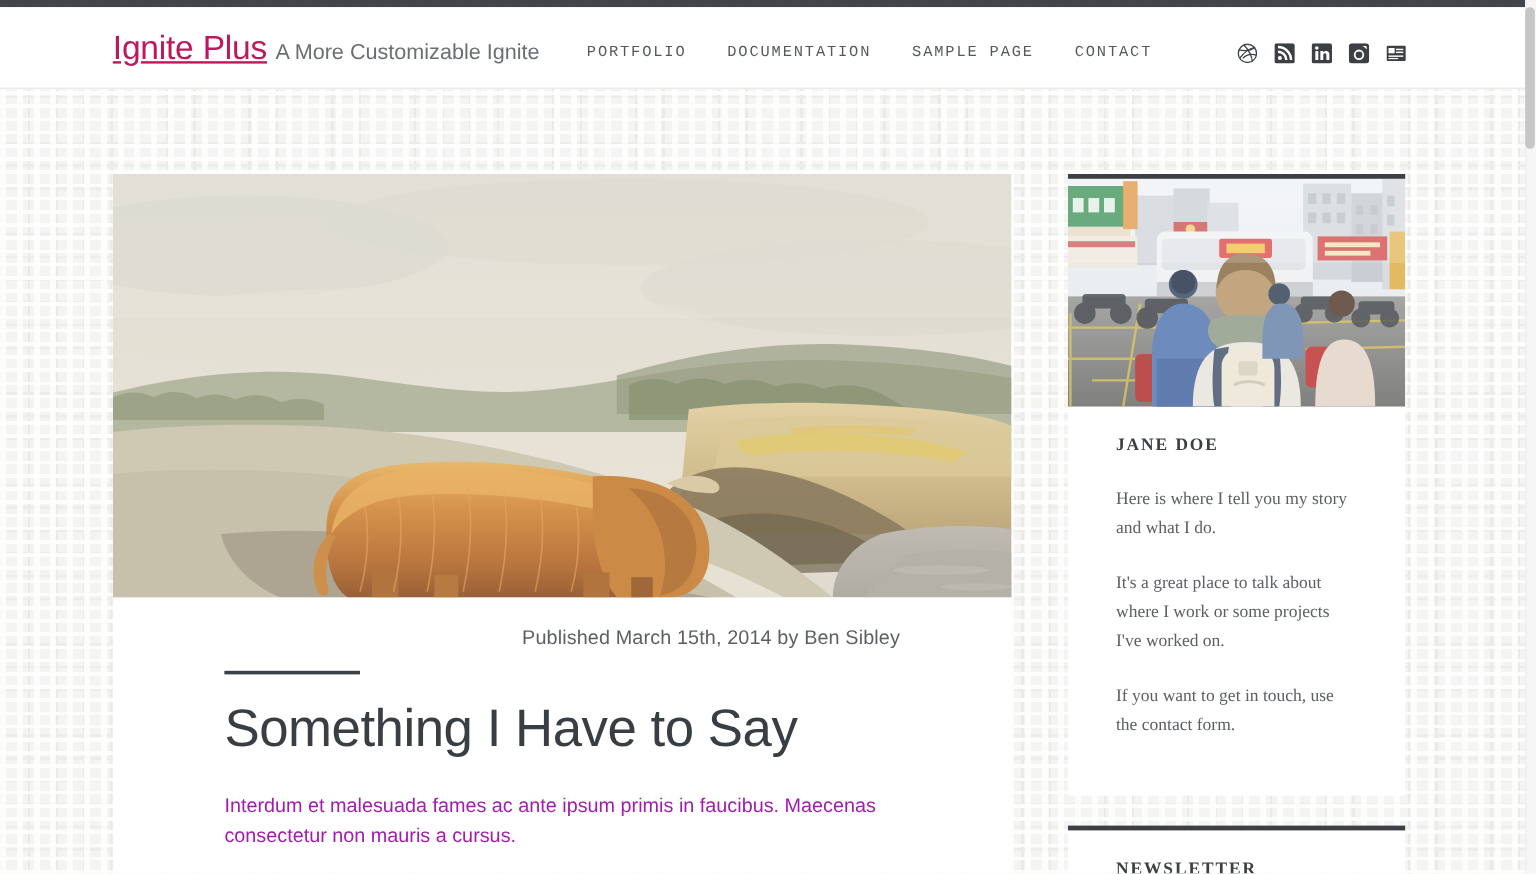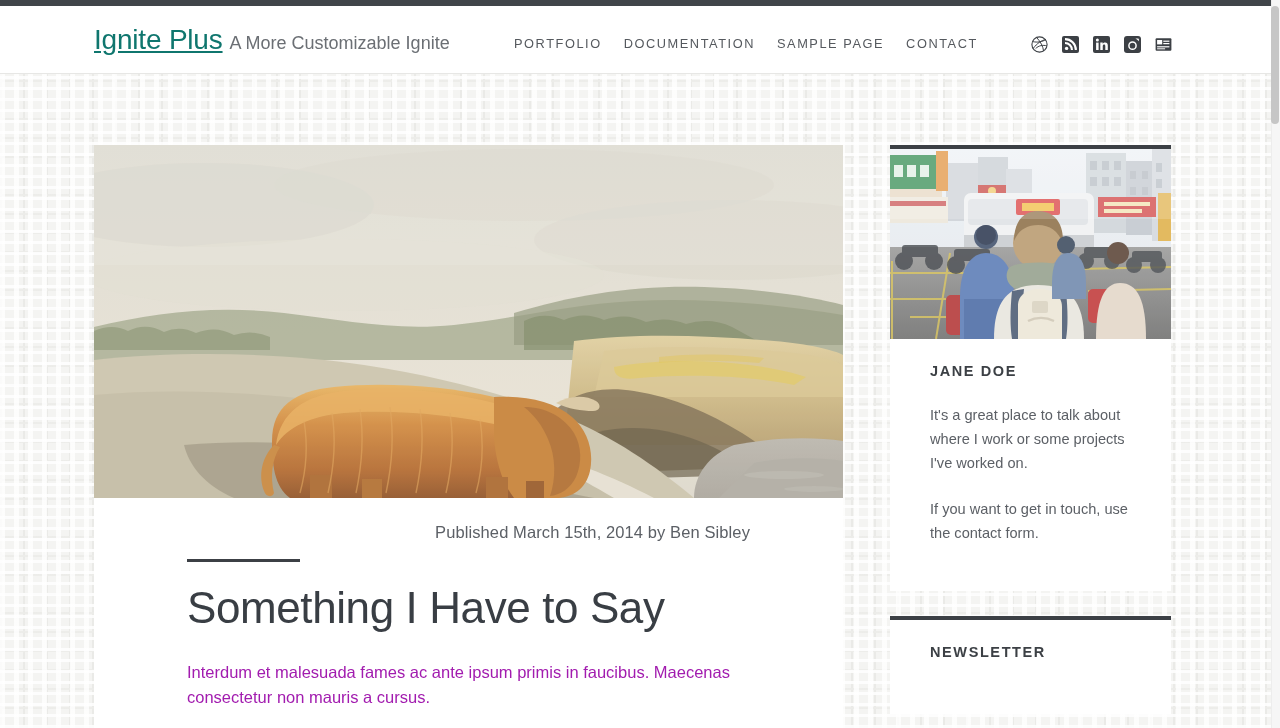--- a/index.html
+++ b/index.html
@@ -38,33 +38,34 @@
     background: #ffffff;
     border-bottom: 1px solid #e7e7e5;
   }
   .site-brand {
     position: absolute; left: 94px; top: 18px;
     white-space: nowrap;
   }
   .site-title {
     font-size: 28px;
     font-weight: 400;
-    color: #0f766e;
+    color: #be185d;
     letter-spacing: -0.2px;
   }
   .site-desc {
     font-size: 18px;
     color: #6b6f74;
     margin-left: 7px;
   }
 
   #mainnav {
-    position: absolute; left: 514px; top: 30px;
+    position: absolute; left: 489px; top: 30px;
     display: flex;
-    gap: 0px;
+    gap: 12px;
+    font-family: Liberation Mono, monospace;
   }
   #mainnav a {
     display: block;
     font-size: 12.8px;
     letter-spacing: 1.55px;
     color: #55595e;
     text-decoration: none;
     padding: 0 11px;
     white-space: nowrap;
   }
@@ -133,21 +134,21 @@
     background: #ffffff;
     border-top: 4px solid #3c4045;
     margin-bottom: 25px;
   }
   .widget-img {
     width: 281px; height: 190px;
     display: block;
     overflow: hidden;
     position: relative;
   }
-  .widget-inner { padding: 24px 40px 30px 40px; }
+  .widget-inner { padding: 24px 40px 30px 40px; font-family: Liberation Serif, serif; }
   .widget-title {
     font-size: 14.5px;
     font-weight: 700;
     letter-spacing: 1.6px;
     color: #3c4045;
     margin: 0 0 24px 0;
   }
   .widget p {
     font-size: 14.6px;
     color: #5c6066;
@@ -471,20 +472,21 @@
           <path d="M206 190 C206 152 214 134 230 134 C248 134 256 152 256 190 Z" fill="#e3d6c8"></path>
           <circle cx="176" cy="96" r="9" fill="#3c4a5e"></circle>
           <path d="M162 134 C162 114 168 104 178 104 C190 104 196 114 196 134 L196 150 L162 150 Z" fill="#6f88ac"></path>
 
           <rect x="0" y="0" width="281" height="190" fill="#ffffff" opacity="0.12"></rect>
           <rect x="0" y="0" width="281" height="70" fill="#ffffff" opacity="0.18"></rect>
         </svg>
       </div>
       <div class="widget-inner">
         <h3 class="widget-title">JANE DOE</h3>
+        <p>Here is where I tell you my story and what I do.</p>
         <p>It's a great place to talk about where I work or some projects I've worked on.</p>
         <p>If you want to get in touch, use the contact form.</p>
       </div>
     </section>
 
     <section class="widget">
       <div class="widget-inner">
         <h3 class="widget-title">NEWSLETTER</h3>
       </div>
     </section>

